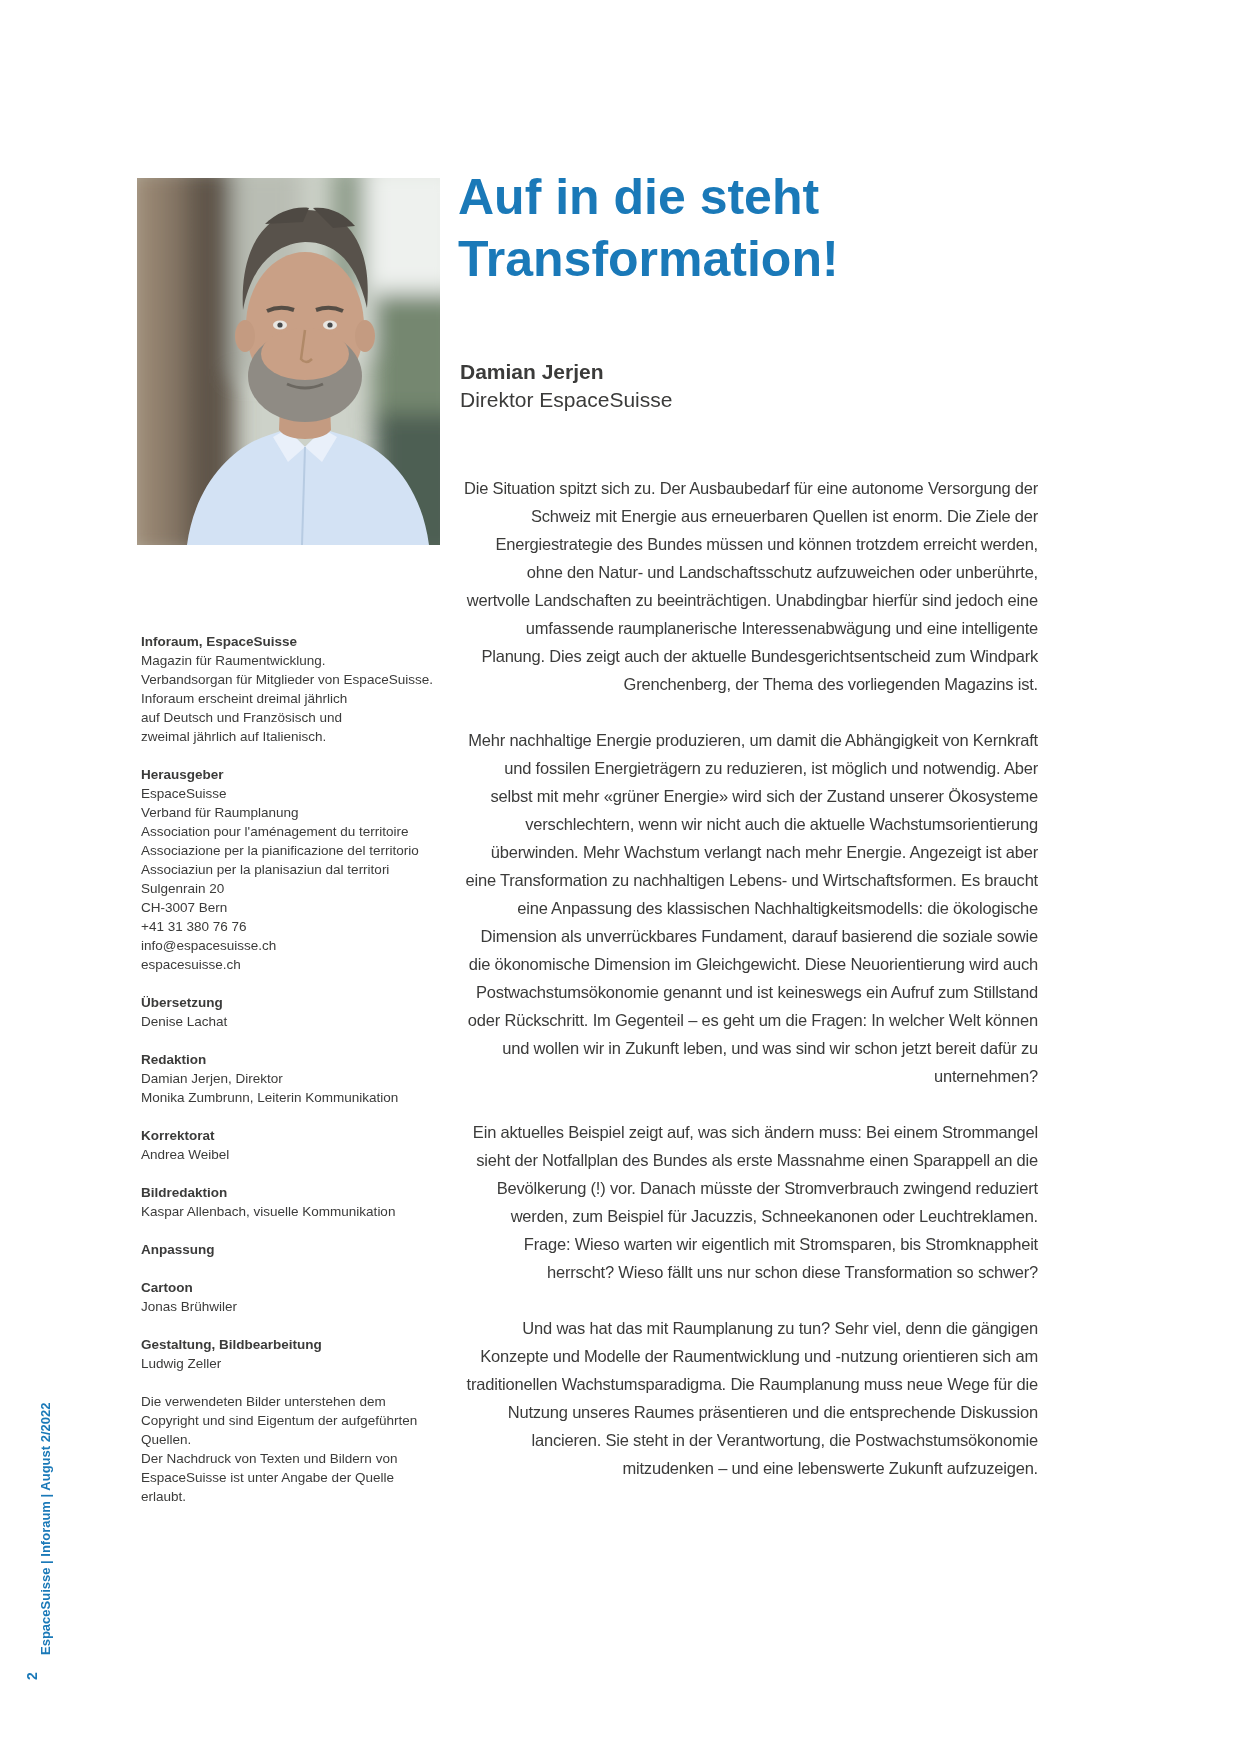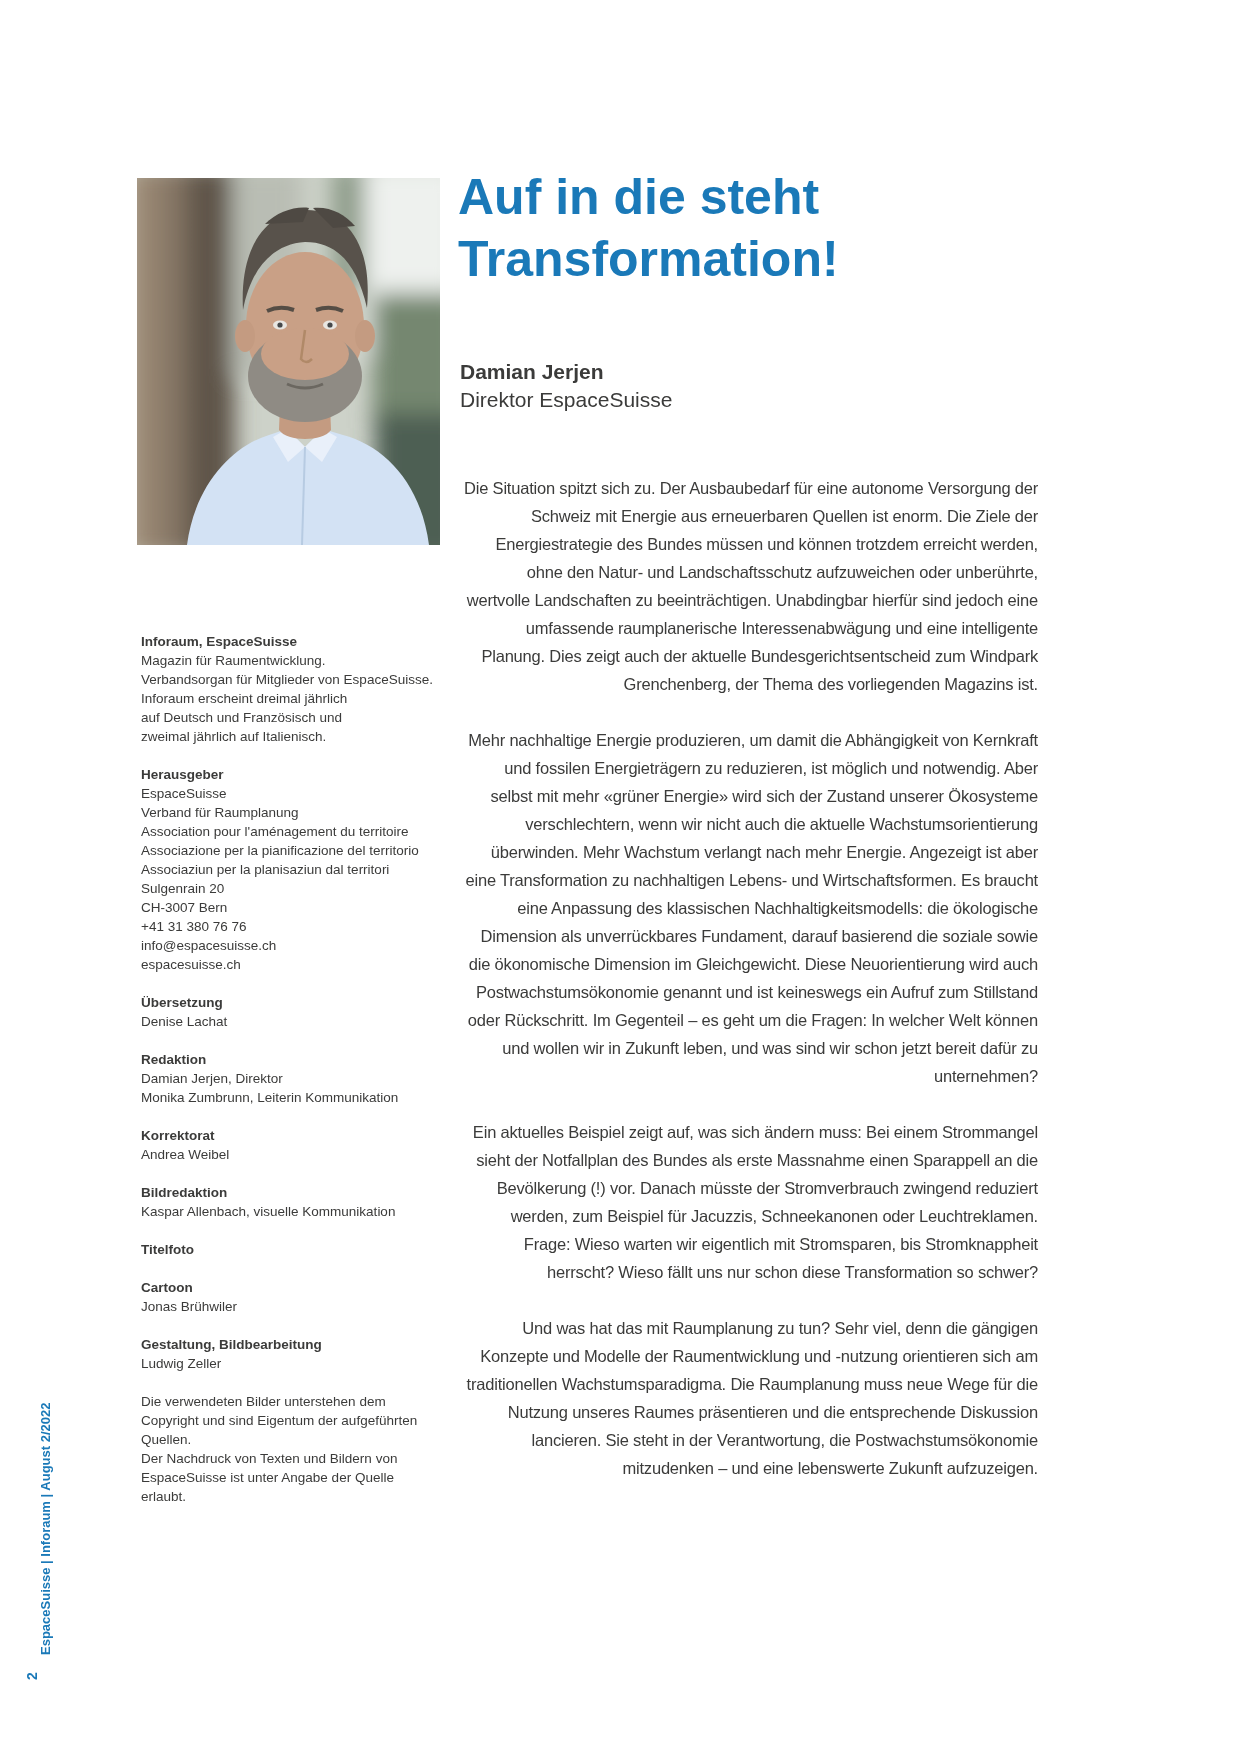--- a/index.html
+++ b/index.html
@@ -202,21 +202,21 @@
     </div>
     <div class="mh-section">
       <div class="mh-heading">Korrektorat</div>
       <div class="mh-body">Andrea Weibel</div>
     </div>
     <div class="mh-section">
       <div class="mh-heading">Bildredaktion</div>
       <div class="mh-body">Kaspar Allenbach, visuelle Kommunikation</div>
     </div>
     <div class="mh-section">
-      <div class="mh-heading">Titelfoto</div>
+      <div class="mh-heading">Anpassung</div>
     </div>
     <div class="mh-section">
       <div class="mh-heading">Cartoon</div>
       <div class="mh-body">Jonas Brühwiler</div>
     </div>
     <div class="mh-section">
       <div class="mh-heading">Gestaltung, Bildbearbeitung</div>
       <div class="mh-body">Ludwig Zeller</div>
     </div>
     <div class="mh-section">

